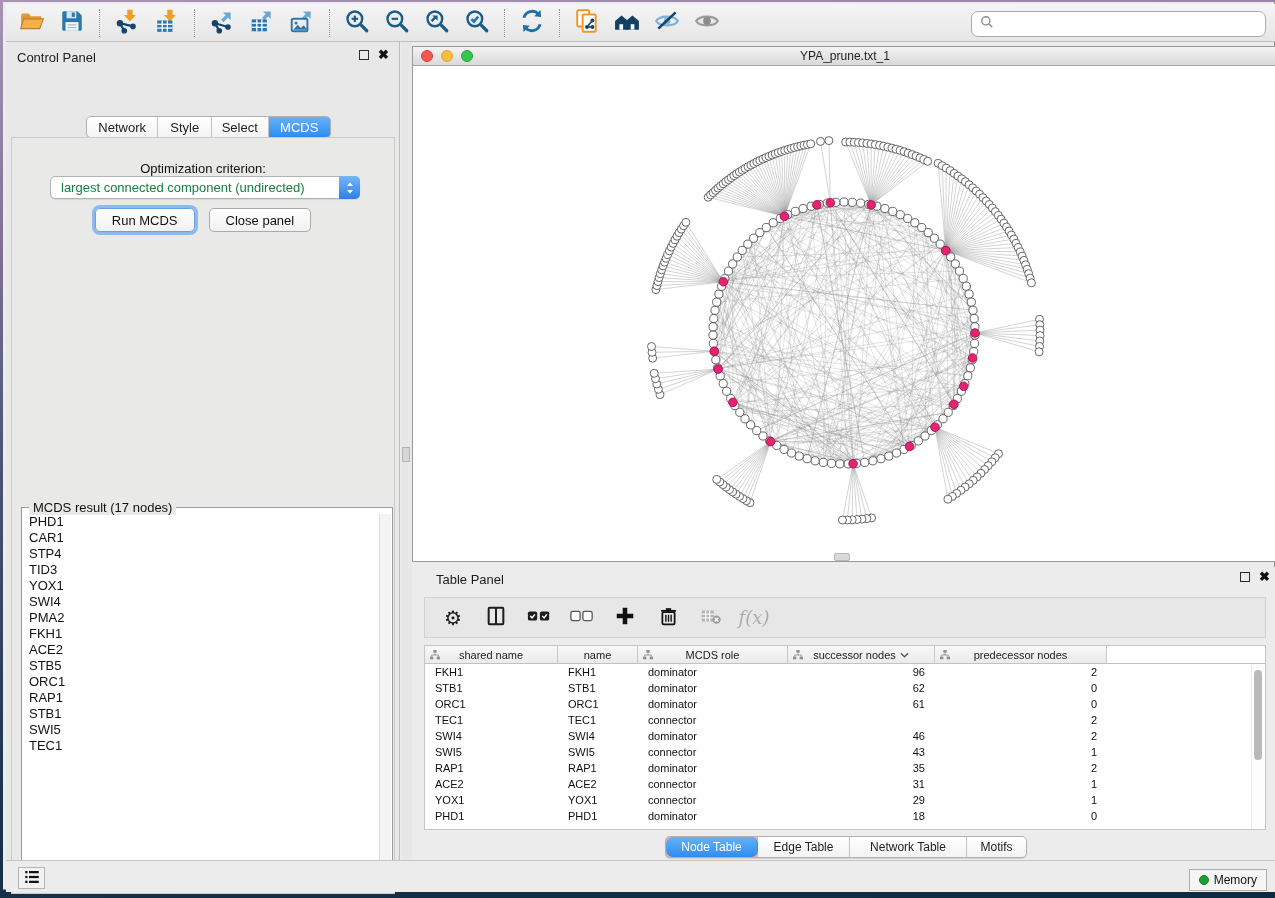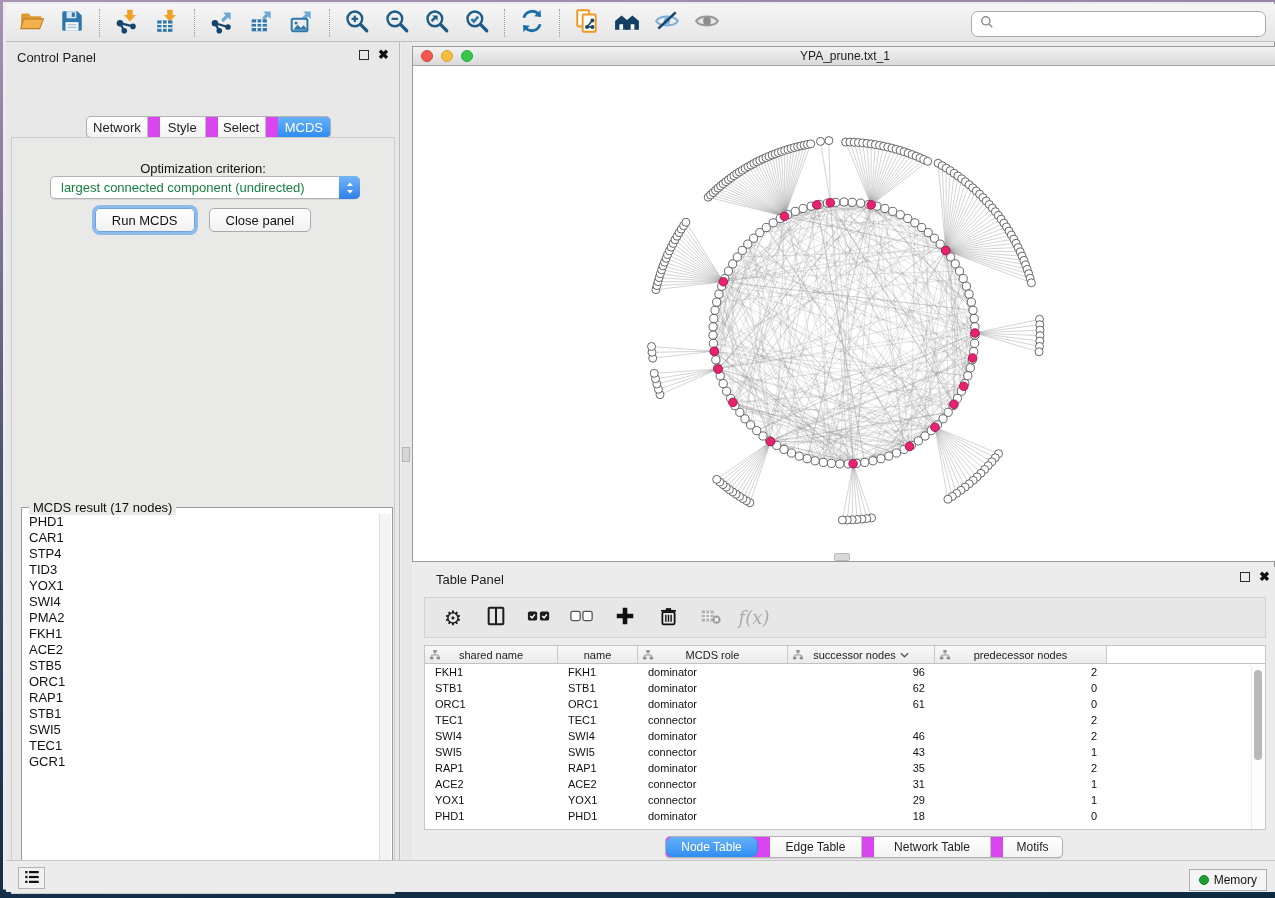--- a/index.html
+++ b/index.html
@@ -29,22 +29,22 @@
   
   .cpanel { position:absolute; left:3px; top:40px; width:394px; height:818px;
     background:#e8e8e8; border-right:1px solid #bdbdbd; }
   .panel-head { position:relative; height:30px; }
   .panel-title { position:absolute; left:11px; top:8px; font-size:13px; color:#1c1c1c; }
   .wbtns { position:absolute; right:10px; top:8px; display:flex; gap:9px; align-items:center; }
   .float-ico { width:10px; height:10px; border:1.6px solid #2b2b2b; background:transparent; display:inline-block; }
   .close-ico { font-size:13px; font-weight:bold; color:#111; line-height:10px; }
 
   .seg-tabs { position:absolute; display:flex; height:22px;
-    border:1px solid #b2b2b2; border-radius:5px; overflow:hidden; background:#d946ef;
-    box-shadow:0 1px 1px rgba(0,0,0,.12);gap:12px; }
+    border:1px solid #b2b2b2; border-radius:5px; overflow:hidden; background:#fca5a5;
+    box-shadow:0 1px 1px rgba(0,0,0,.12); }
   .seg-tab { height:100%; display:flex; align-items:center; justify-content:center;
     font-size:13px; color:#222; background:linear-gradient(#ffffff,#f3f3f3);
     border-right:1px solid #c2c2c2; cursor:default; }
   .seg-tab:last-child { border-right:none; }
   .seg-tab.active { background:linear-gradient(#66b1f8,#2e8df2); color:#fff;
     border-right-color:#2e8df2; }
   #cp-tabs { left:80px; top:74px; width:245px; }
 
   .cp-sub { position:absolute; left:5px; top:95px; width:384px; height:757px;
     background:#e9e9e7; border:1px solid #cccccc; }
@@ -329,21 +329,20 @@
               <div class="result-item">SWI4</div>
               <div class="result-item">PMA2</div>
               <div class="result-item">FKH1</div>
               <div class="result-item">ACE2</div>
               <div class="result-item">STB5</div>
               <div class="result-item">ORC1</div>
               <div class="result-item">RAP1</div>
               <div class="result-item">STB1</div>
               <div class="result-item">SWI5</div>
               <div class="result-item">TEC1</div>
-              <div class="result-item">GCR1</div>
             </div>
         <div class="result-scroll"></div>
       </div>
     </div>
   </div>
 
   <div class="vdiv">
         <div class="grip"></div>
       </div>
   <div class="hgrip"></div>

